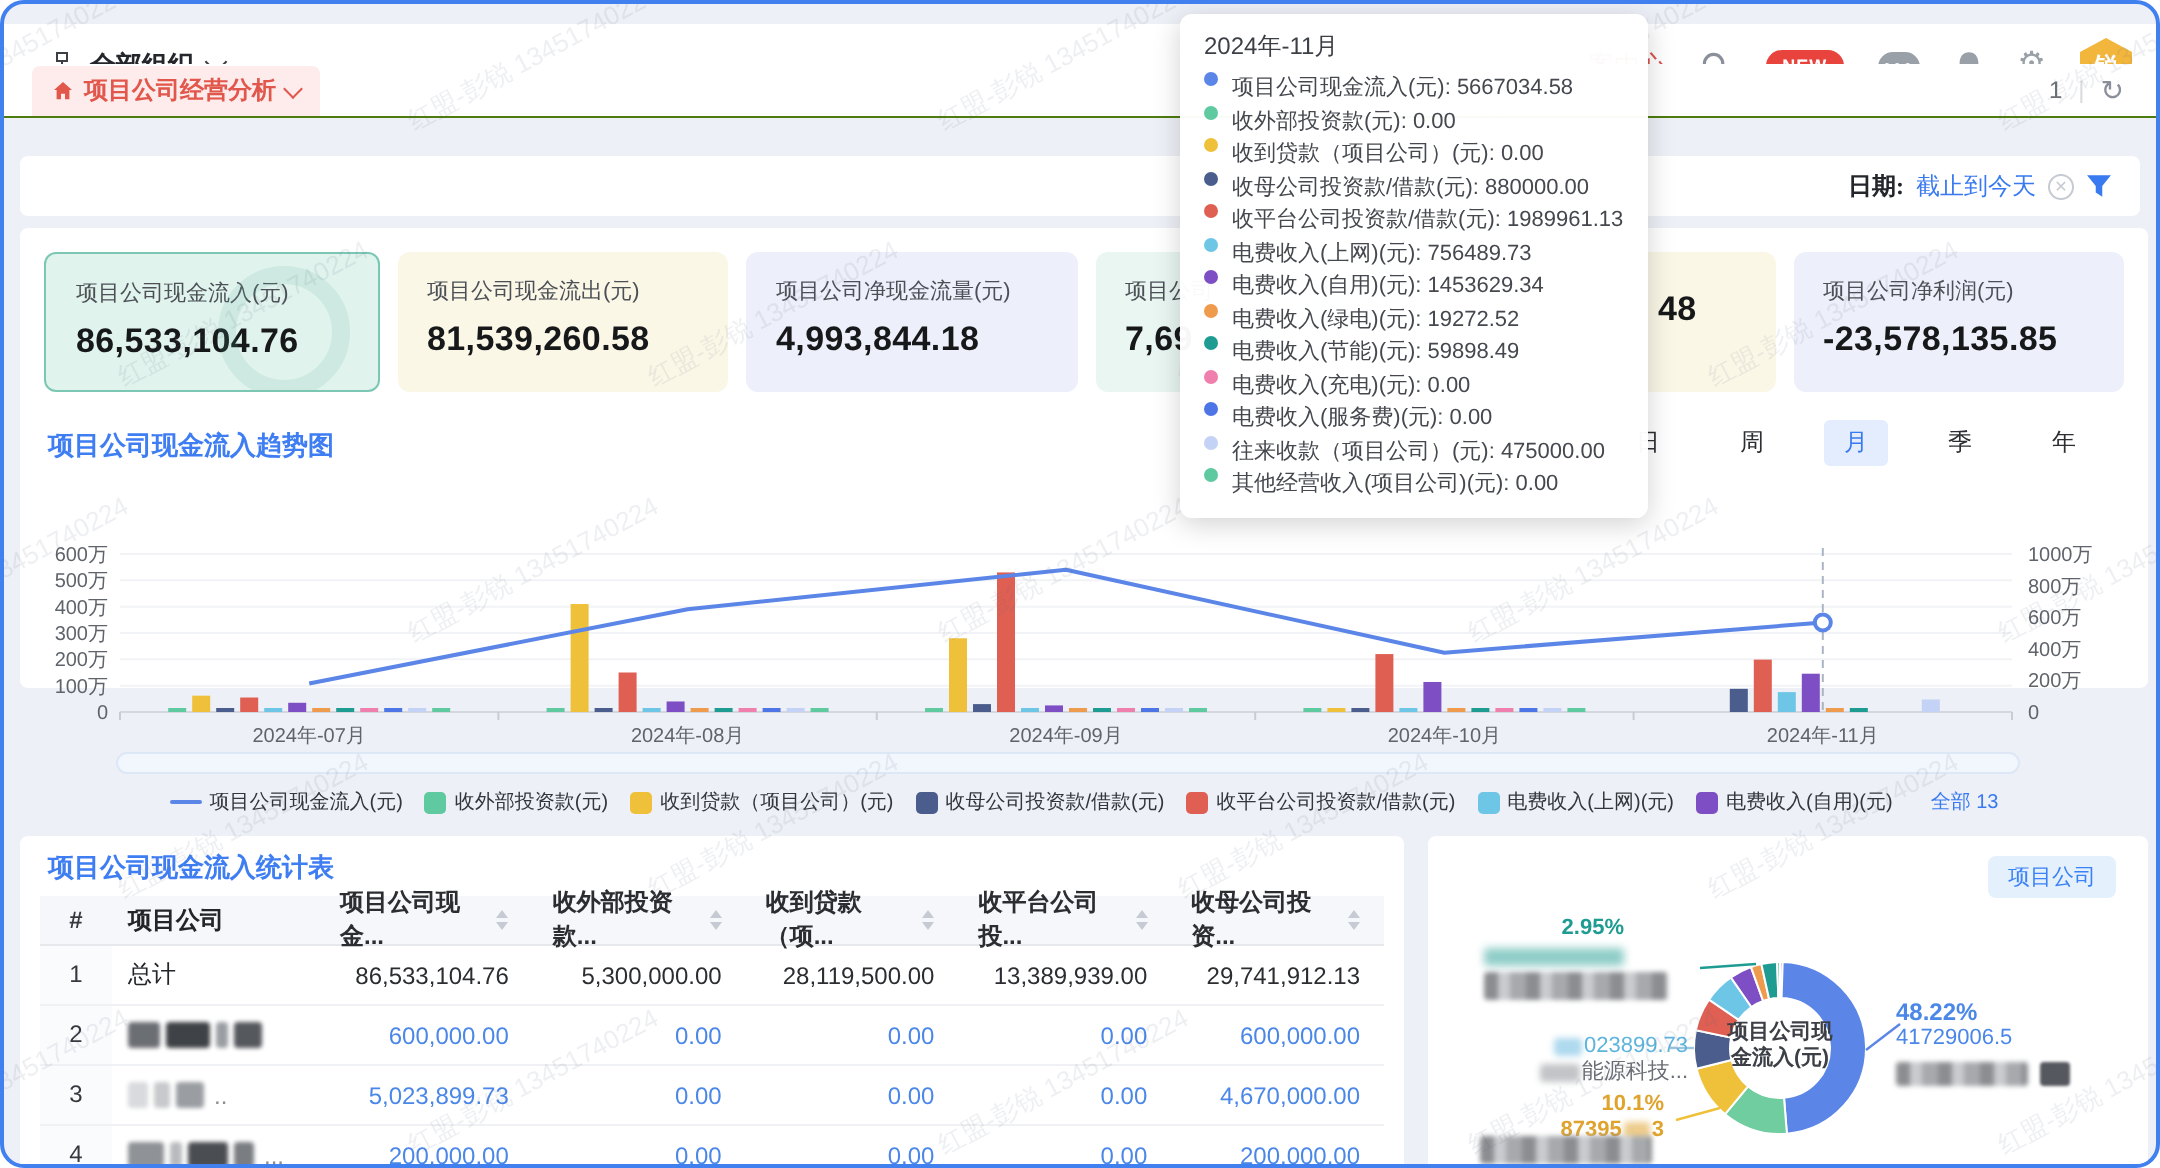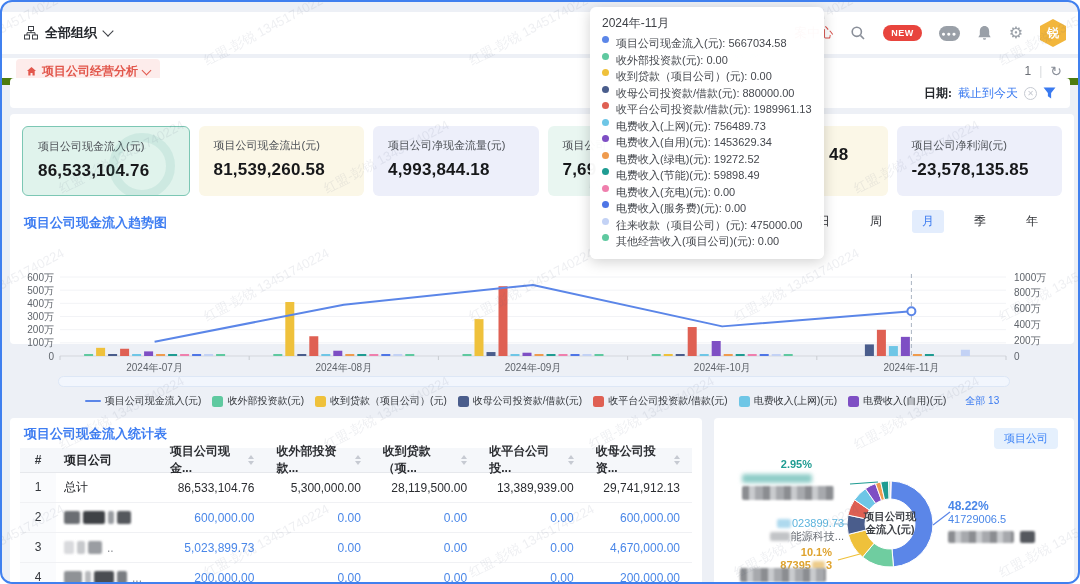--- a/index.html
+++ b/index.html
@@ -8,21 +8,21 @@
   .topbar{position:absolute;left:0;top:10px;width:100%;height:42px;background:#fff;}
   .org{position:absolute;left:22px;top:0;height:42px;display:flex;align-items:center;gap:7px;font-size:13px;color:#23262b;font-weight:600;cursor:pointer;}
   .chev{width:7px;height:7px;border-right:1.5px solid #3c3f45;border-bottom:1.5px solid #3c3f45;transform:rotate(45deg);margin-top:-4px;}
   .top-right{position:absolute;right:12px;top:0;height:42px;display:flex;align-items:center;gap:17px;}
   .nav-red{color:#d9544f;font-size:13px;}
   .badge-new{background:#e8443d;color:#fff;font-size:9px;font-weight:700;padding:3px 8px;border-radius:9px;letter-spacing:.5px;}
   .chat-ic{width:21px;height:15px;background:#9aa0a8;border-radius:8px;display:flex;align-items:center;justify-content:center;color:#fff;font-size:7px;letter-spacing:1px;}
   .gear-ic{color:#9aa0a8;font-size:16px;line-height:1;}
   .avatar{width:26px;height:28px;background:#f2b63c;clip-path:polygon(50% 0,100% 25%,100% 75%,50% 100%,0 75%,0 25%);display:flex;align-items:center;justify-content:center;color:#fff;font-size:12px;font-weight:700;}
   
-  .tabrow{position:absolute;left:0;top:56px;width:100%;height:27px;background:#fff;border-bottom:7px solid #4d7c0f;box-sizing:border-box;}
+  .tabrow{position:absolute;left:0;top:30px;width:100%;height:27px;background:#fff;border-bottom:1px solid #4d7c0f;box-sizing:border-box;}
   .tab{position:absolute;left:14px;top:1px;height:25px;padding:0 10px;background:#fdeceb;color:#e2574c;font-size:12px;font-weight:600;display:flex;align-items:center;gap:5px;border-radius:4px 4px 0 0;cursor:pointer;}
   .tab .chev{border-color:#e2574c;width:6px;height:6px;margin-top:-3px;}
   .pager{position:absolute;right:16px;top:0;height:26px;display:flex;align-items:center;gap:8px;color:#6b6f76;font-size:12px;}
   .pager .sep{color:#d8dadd;}
   .refresh{color:#8a8f99;font-size:14px;cursor:pointer;}
   
   .toolbar{position:absolute;left:8px;right:8px;top:76px;height:30px;background:#fff;border-radius:4px;}
   .datefilter{position:absolute;right:14px;top:0;height:30px;display:flex;align-items:center;gap:6px;font-size:12px;}
   .datefilter .dl{color:#23262b;font-weight:700;font-family:Liberation Serif, serif;}
   .datefilter .dv{color:#3a7af0;}

